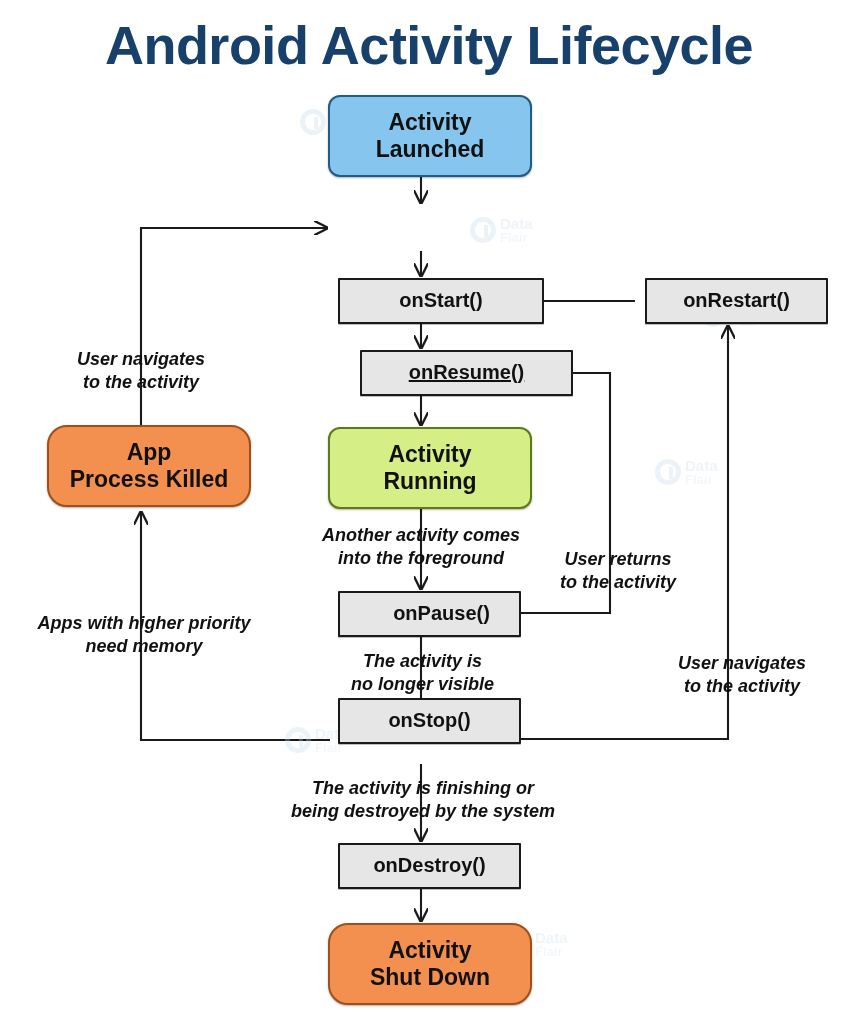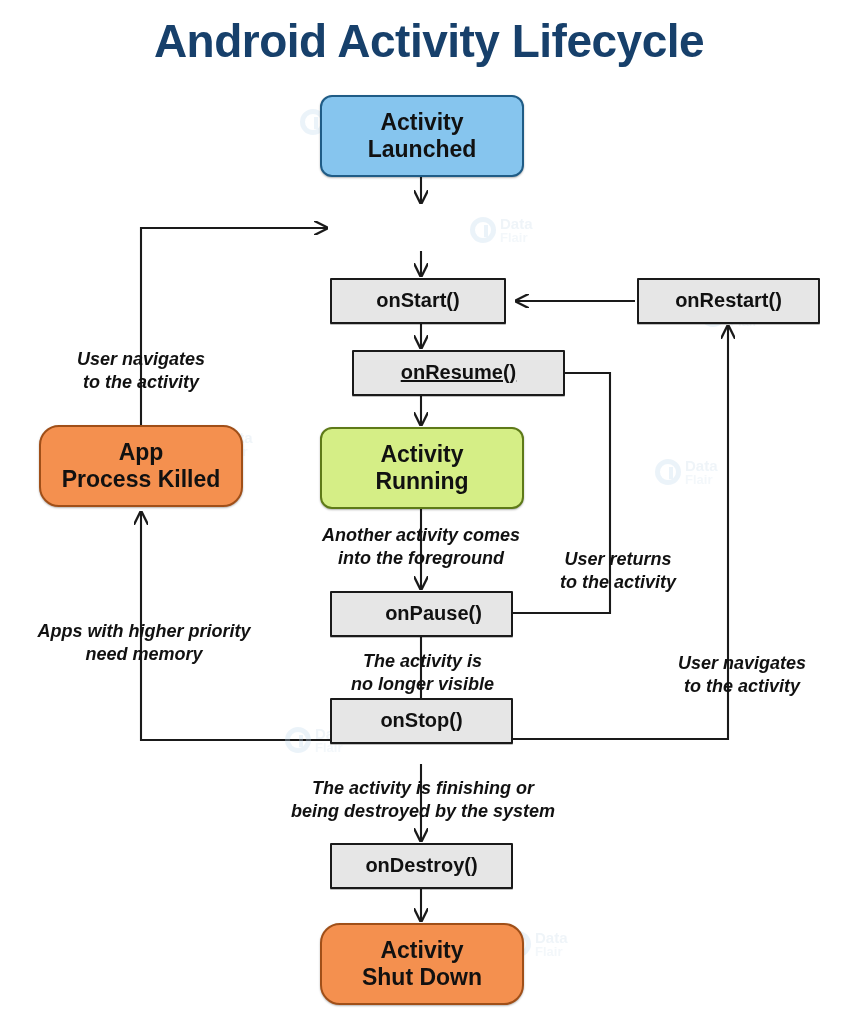--- a/index.html
+++ b/index.html
@@ -12,21 +12,21 @@
   #canvas {
     position: relative;
     width: 858px; height: 1024px;
     background: #ffffff;
   }
   
   #page-title {
     position: absolute;
     left: 0; top: 14px; width: 858px;
     text-align: center;
-    font-size: 46px;
+    font-size: 54px;
     font-weight: bold;
     color: #17406B;
     letter-spacing: -0.5px;
     font-family: "Liberation Sans", sans-serif;
   }
   
   #connectors {
     position: absolute;
     left: 0; top: 0;
     width: 858px; height: 1024px;
@@ -36,20 +36,21 @@
   .node {
     position: absolute;
     display: flex;
     align-items: center;
     justify-content: center;
     text-align: center;
     font-weight: bold;
     color: #111111;
     line-height: 1.18;
     z-index: 3;
+    margin-left: 8px;
   }
   .node-method {
     background: #E6E6E6;
     border: 2px solid #1a1a1a;
     border-radius: 1px;
     font-size: 20px;
     box-shadow: 0 1px 0 rgba(0,0,0,.25);
   }
   .node-state {
     border-radius: 12px;
@@ -211,21 +212,21 @@
   </svg>
 
   <div class="node node-state state-launched" style="left:320px; top:95px; width:204px; height:82px;">
     <span class="lines">
       <span>Activity</span><br>
       <span>Launched</span>
     </span>
   </div>
 
 
-  <div class="node node-method" style="left:330px; top:278px; width:176px; height:46px;">
+  <div class="node node-method" style="left:330px; top:278px; width:206px; height:46px;">
     <span>onStart()</span>
   </div>
 
   <div class="node node-method" style="left:637px; top:278px; width:183px; height:46px;">
     <span>onRestart()</span>
   </div>
 
   <div class="node node-method" style="left:352px; top:350px; width:213px; height:46px;text-decoration:underline;">
     <span>onResume()</span>
   </div>
@@ -265,21 +266,21 @@
 
   <div class="edge-label" style="left:45px; top:348px; width:192px;">User navigates
 to the activity</div>
 
   <div class="edge-label" style="left:300px; top:524px; width:242px;">Another activity comes
 into the foreground</div>
 
   <div class="edge-label" style="left:540px; top:548px; width:156px;">User returns
 to the activity</div>
 
-  <div class="edge-label" style="left:24px; top:612px; width:240px;margin-top:8px;">Apps with higher priority
+  <div class="edge-label" style="left:24px; top:612px; width:240px;">Apps with higher priority
 need memory</div>
 
   <div class="edge-label" style="left:330px; top:650px; width:185px;">The activity is
 no longer visible</div>
 
   <div class="edge-label" style="left:650px; top:652px; width:184px;">User navigates
 to the activity</div>
 
   <div class="edge-label" style="left:290px; top:777px; width:266px;">The activity is finishing or
 being destroyed by the system</div>

